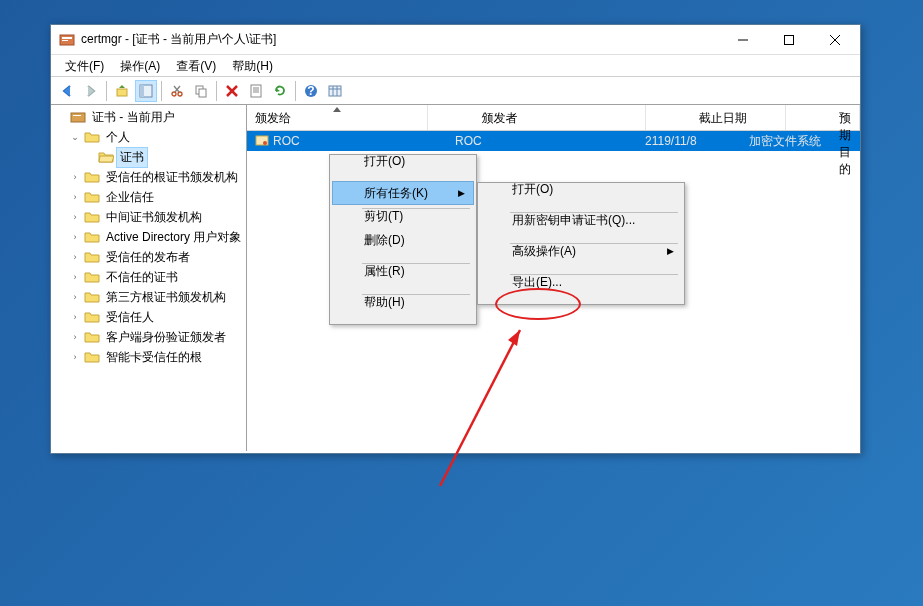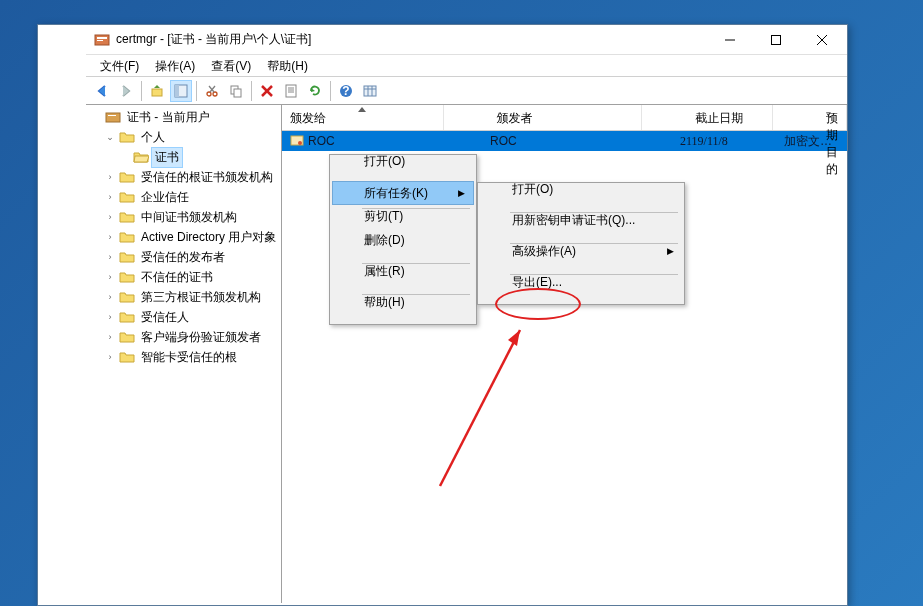--- a/index.html
+++ b/index.html
@@ -1,17 +1,17 @@
 <!DOCTYPE html>
 <html><head>
   <meta charset="utf-8">
   <style>
     * { margin: 0; padding: 0; box-sizing: border-box; font-family: "Microsoft YaHei", "Segoe UI", sans-serif; font-size: 12px; }
     body { background: linear-gradient(135deg, #1e5a9e, #2a7abf); width: 923px; height: 606px; position: relative; }
-    .window { position: absolute; top: 24px; left: 37px; width: 811px; height: 582px; background: #fff; border: 1px solid #5a7a9a; box-shadow: 2px 2px 8px rgba(0,0,0,0.3); padding-left: 48px; }
+    .window { position: absolute; top: 24px; left: 50px; width: 811px; height: 430px; background: #fff; border: 1px solid #5a7a9a; box-shadow: 2px 2px 8px rgba(0,0,0,0.3); }
     .titlebar { height: 30px; display: flex; align-items: center; padding: 0 2px 0 8px; background: #fff; border-bottom: 1px solid #e0e0e0; }
     .titlebar-icon { width: 16px; height: 16px; margin-right: 6px; }
     .titlebar-text { flex: 1; color: #000; }
     .win-controls { display: flex; }
     .win-btn { width: 46px; height: 29px; display: flex; align-items: center; justify-content: center; }
     .menubar { height: 22px; display: flex; padding: 0 6px; border-bottom: 1px solid #d0d0d0; }
     .menu-item { padding: 3px 8px; cursor: default; }
     .toolbar { height: 28px; display: flex; align-items: center; padding: 2px 4px; border-bottom: 1px solid #a0a0a0; gap: 0; }
     .tool-btn { width: 22px; height: 22px; display: flex; align-items: center; justify-content: center; border: 1px solid transparent; margin: 0 1px; }
     .tool-btn.active { background: #cce8ff; border: 1px solid #99d1ff; }
@@ -24,23 +24,23 @@
     .tree-node.indent3 { padding-left: 32px; }
     .tree-node.selected .tree-label { background: #cce8ff; outline: 1px solid #99d1ff; }
     .tree-toggle { width: 12px; height: 12px; display: flex; align-items: center; justify-content: center; color: #666; font-size: 9px; }
     .tree-icon { width: 16px; height: 14px; margin: 0 3px; }
     .tree-label { padding: 1px 3px; }
     .list-panel { flex: 1; overflow: auto; }
     .list-header { display: flex; height: 26px; border-bottom: 1px solid #d0d0d0; background: #fff; gap: 45px; }
     .list-header-cell { padding: 5px 8px; border-right: 1px solid #e5e5e5; position: relative; }
     .list-header-cell.sorted::after { content: ''; position: absolute; top: 2px; left: 50%; transform: translateX(-50%); border-left: 4px solid transparent; border-right: 4px solid transparent; border-bottom: 5px solid #606060; }
     .list-row { display: flex; height: 20px; align-items: center; }
-    .list-row.selected { background: #0078d7; color: #0f172a; }
+    .list-row.selected { background: #0078d7; color: #e5e5e5; }
     .list-cell { padding: 2px 8px; overflow: hidden; text-overflow: ellipsis; white-space: nowrap; }
-    .col1 { width: 200px; } .col2 { width: 190px; } .col3 { width: 104px; font-family: Liberation Serif, serif; } .col4 { flex: 1; }
+    .col1 { width: 200px; } .col2 { width: 190px; } .col3 { width: 104px; } .col4 { flex: 1; }
     .row-icon { width: 14px; height: 14px; display: inline-block; vertical-align: middle; margin-right: 4px; }
     
     .ctx-menu { position: absolute; background: #f0f0f0; border: 1px solid #a0a0a0; box-shadow: 2px 2px 4px rgba(0,0,0,0.25); padding: 2px; }
     .ctx1 { top: 154px; left: 329px; width: 148px; }
     .ctx-item { height: 24px; display: flex; align-items: center; padding: 0 28px 16px 32px; position: relative; cursor: default; }
     .ctx-item.hover { background: #91c9f7; border: 1px solid #70a8d8; padding: 0 27px 0 31px; }
     .ctx-item .arrow { position: absolute; right: 8px; font-size: 9px; }
     .ctx-sep { height: 1px; background: #c0c0c0; margin: 3px 4px 3px 30px; }
     .ctx2 { top: 182px; left: 477px; width: 208px; }
     

